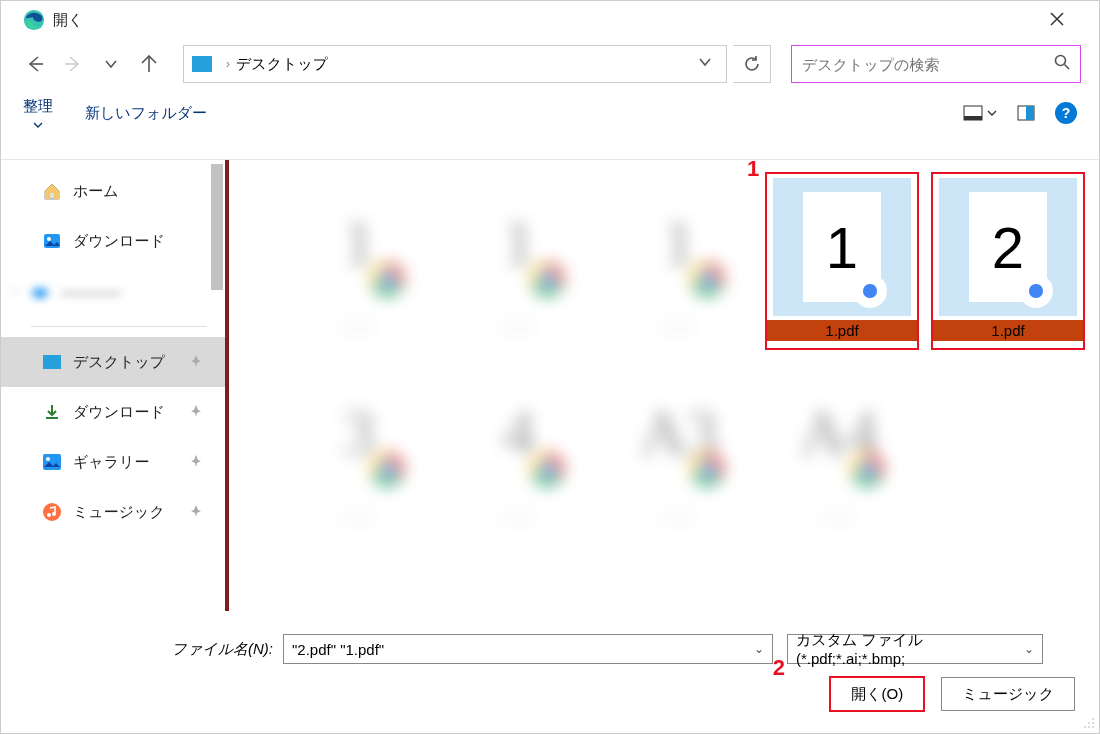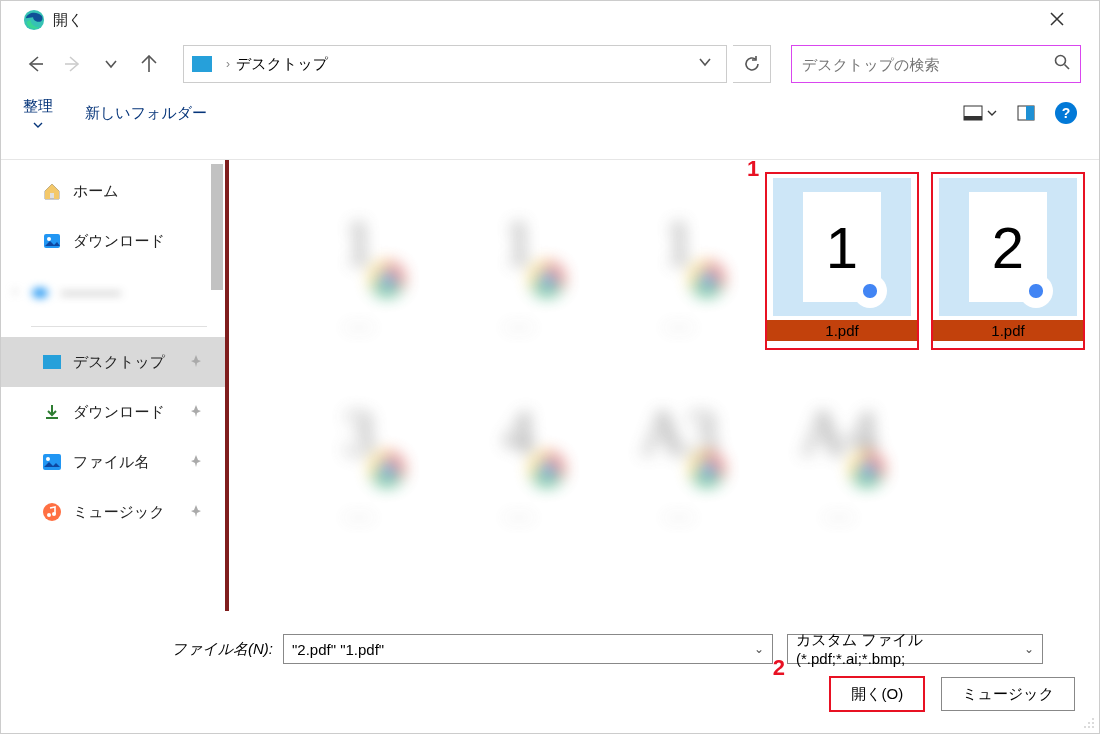--- a/index.html
+++ b/index.html
@@ -230,21 +230,21 @@
           </svg></span>
     </div>
     <div class="sbitem">
       <span class="ico">
           <svg width="20" height="18" viewBox="0 0 20 18">
             <rect x="1" y="1" width="18" height="16" rx="2" fill="#2196f3"></rect>
             <circle cx="6" cy="6" r="2" fill="#fff"></circle>
             <path d="M2 14 L7 9 L11 13 L14 10 L18 14 Z" fill="#0d47a1"></path>
           </svg>
         </span>
-      <span>ファイル名</span>
+      <span>ギャラリー</span>
       <span class="pin"><svg width="14" height="14" viewBox="0 0 14 14">
             <path d="M7 1 L9 6 L12 7 L8 9 L7 13 L6 9 L2 7 L5 6 Z" fill="#aaa"></path>
           </svg></span>
     </div>
     <div class="sbitem">
       <span class="ico">
           <svg width="20" height="20" viewBox="0 0 20 20">
             <circle cx="10" cy="10" r="9" fill="#ff7043"></circle>
             <path d="M8 6 L13 5 V12" stroke="#fff" stroke-width="1.6" fill="none"></path>
             <circle cx="7" cy="13" r="2" fill="#fff"></circle>

